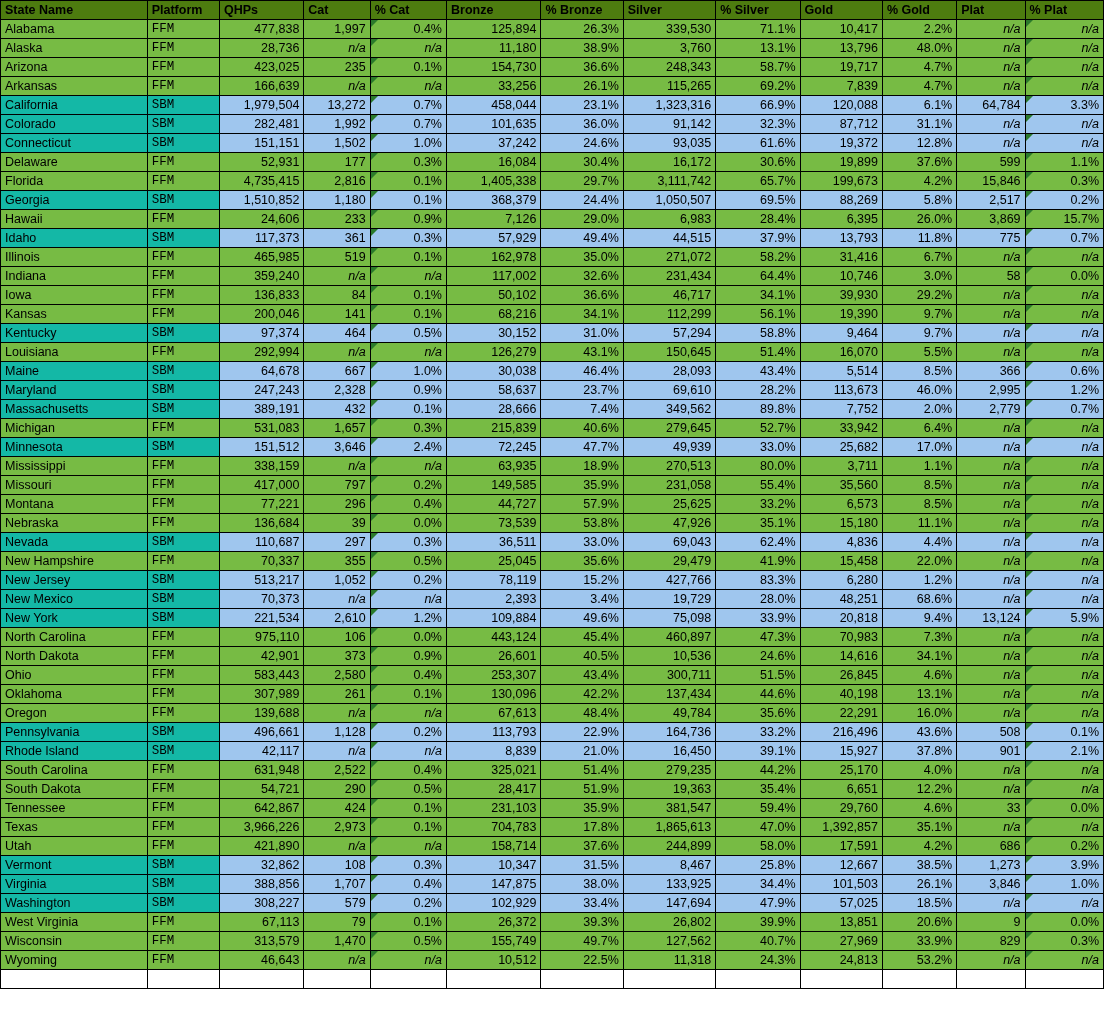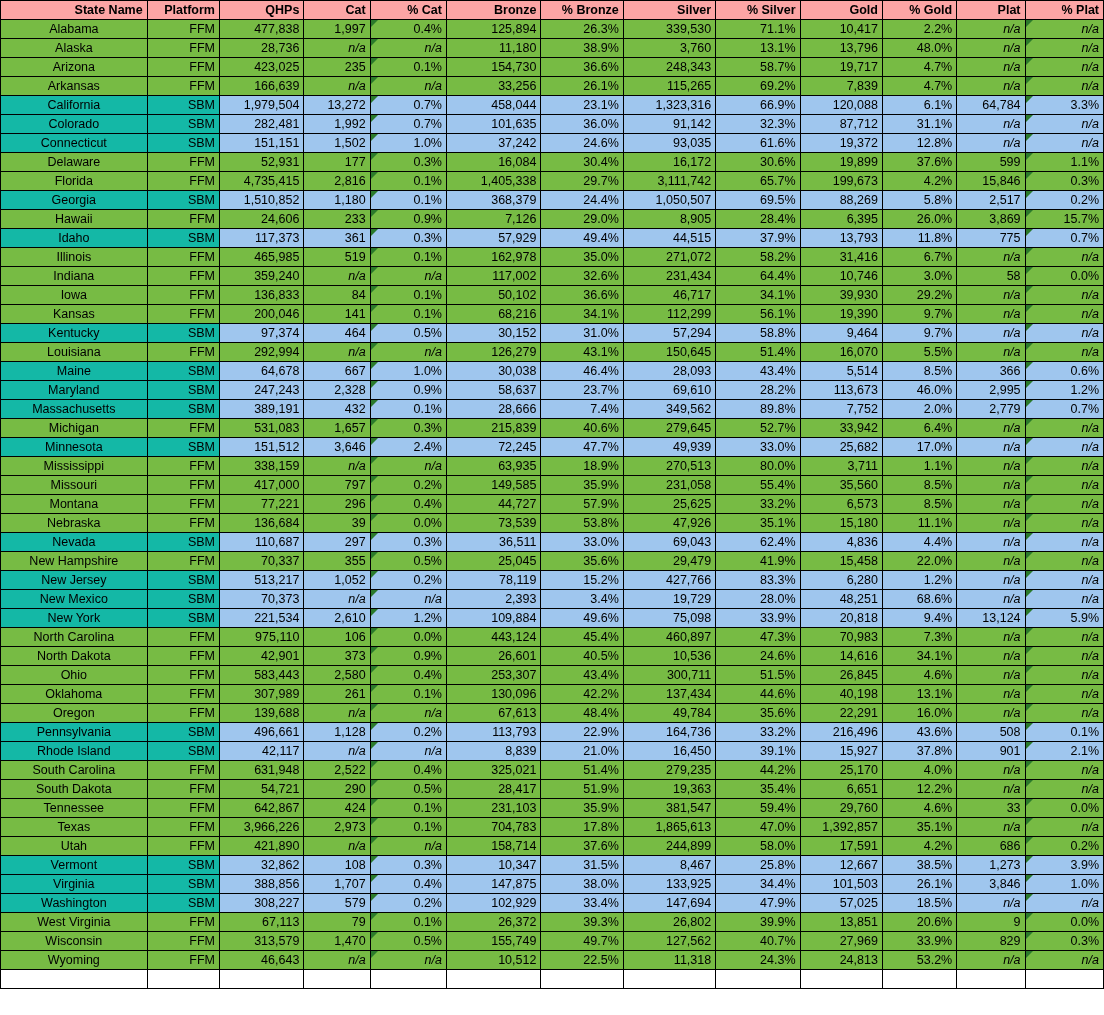--- a/index.html
+++ b/index.html
@@ -19,42 +19,42 @@
   }
   table.sheet th, table.sheet td {
     border: 1px solid #000000;
     padding: 0 4px;
     height: 18px;
     line-height: 18px;
     white-space: nowrap;
     overflow: hidden;
   }
   thead th {
-    background: #fca5a5;
+    background: #4d7c0f;
     font-weight: bold;
-    text-align: right;
+    text-align: left;
     font-size: 12.5px;
   }
   
   col.c-state { width: 146px; }
   col.c-plat  { width: 72px; }
   col.c-qhps  { width: 84px; }
   col.c-cat   { width: 66px; }
   col.c-pcat  { width: 76px; }
   col.c-bronze{ width: 94px; }
   col.c-pbr   { width: 82px; }
   col.c-silver{ width: 92px; }
   col.c-psi   { width: 84px; }
   col.c-gold  { width: 82px; }
   col.c-pgo   { width: 74px; }
   col.c-plt   { width: 68px; }
   col.c-ppl   { width: 78px; }
 
-  td.state { text-align: center; }
-  td.platform { text-align: right; }
+  td.state { }
+  td.platform { text-align: left; font-family: Liberation Mono, monospace; }
   td.num { text-align: right; }
   td.na { text-align: right; font-style: italic; }
 
   tr.ffm td { background: #77bb44; }
   tr.sbm td { background: #9fc6ee; }
 
   tr.ffm td.state, tr.ffm td.platform { background: #77bb44; }
   tr.sbm td.state, tr.sbm td.platform { background: #14b8a6; }
 
   
@@ -267,21 +267,21 @@
         <td class="num mark">0.2%</td>
       </tr>
       <tr class="ffm">
         <td class="state">Hawaii</td>
         <td class="platform">FFM</td>
         <td class="num">24,606</td>
         <td class="num">233</td>
         <td class="num mark">0.9%</td>
         <td class="num">7,126</td>
         <td class="num">29.0%</td>
-        <td class="num">8,905</td>
+        <td class="num">6,983</td>
         <td class="num">28.4%</td>
         <td class="num">6,395</td>
         <td class="num">26.0%</td>
         <td class="num">3,869</td>
         <td class="num mark">15.7%</td>
       </tr>
       <tr class="sbm">
         <td class="state">Idaho</td>
         <td class="platform">SBM</td>
         <td class="num">117,373</td>

